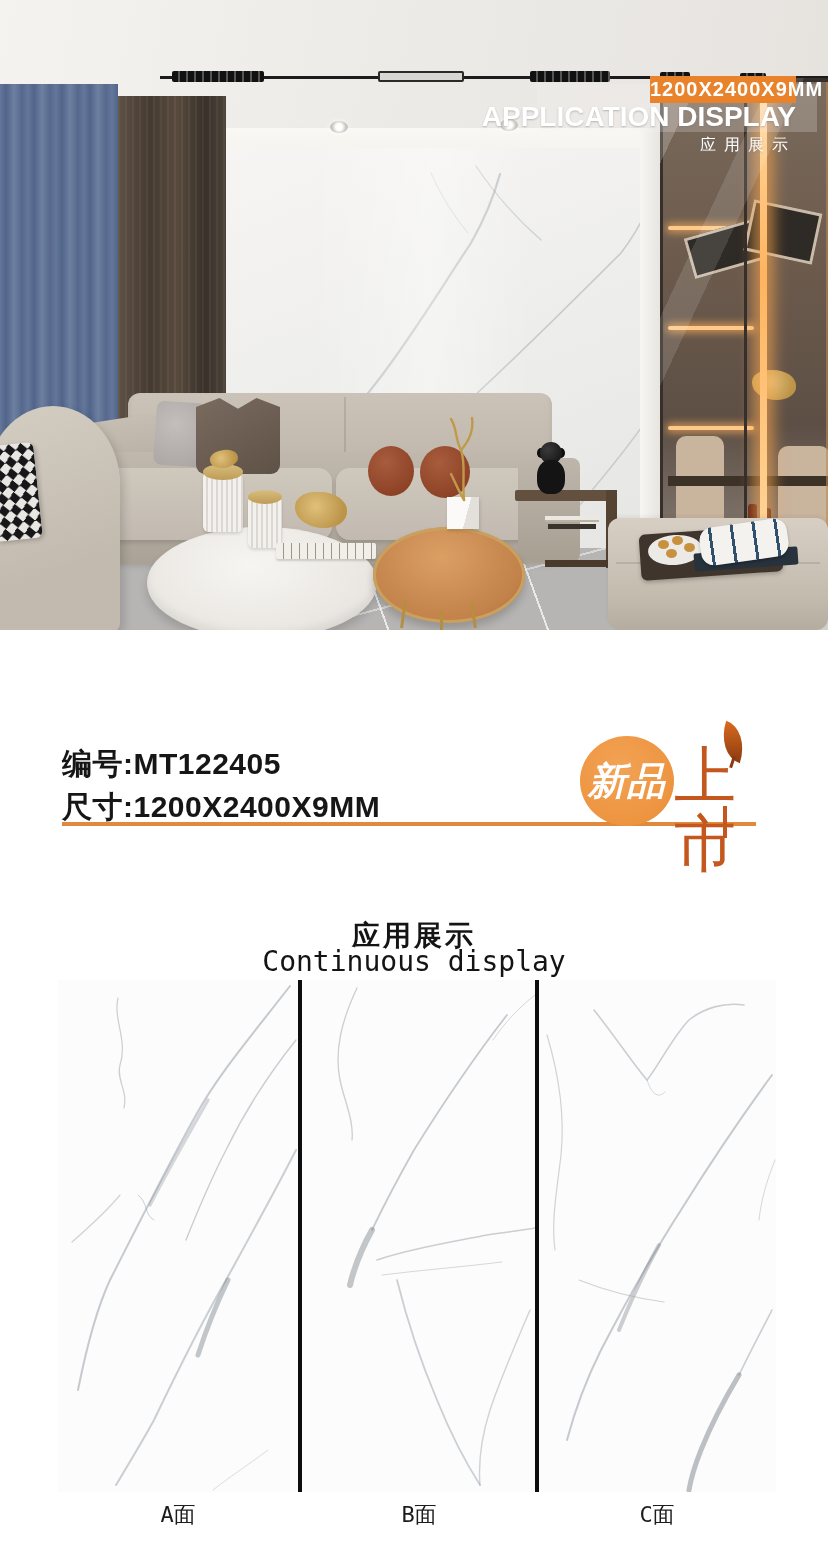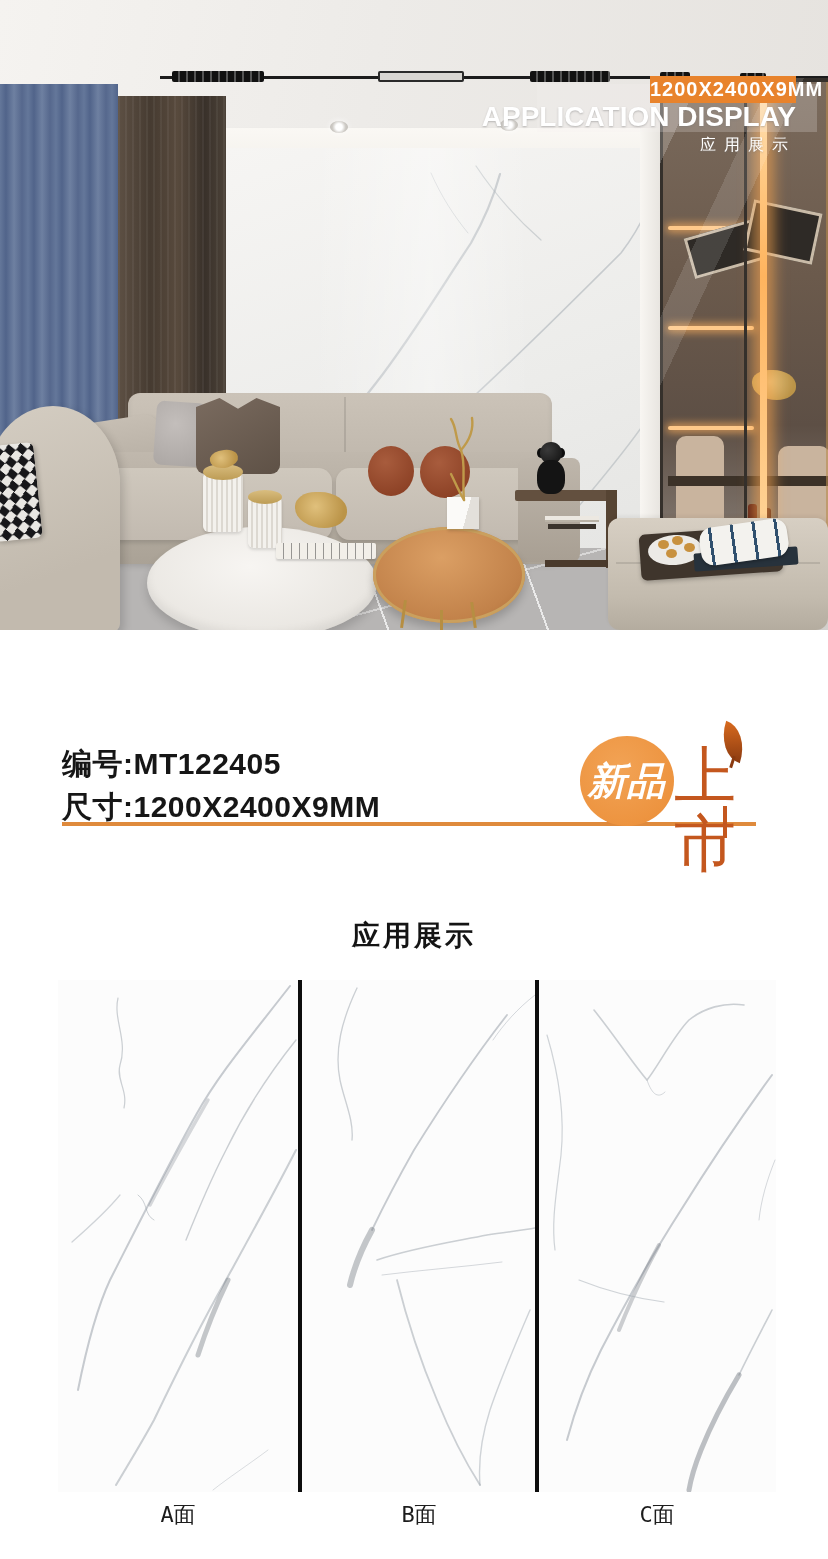--- a/index.html
+++ b/index.html
@@ -300,20 +300,21 @@
 
   <div class="abs badge-stem1"></div>
   <div class="abs badge-stem2"></div>
   <div class="abs badge-circle">新品</div>
   <div class="abs badge-right">上市</div>
   <div class="abs leaf"></div>
   <div class="abs leaf-stem"></div>
 
 
   <div class="abs disp-cn">应用展示</div>
+  <div class="abs disp-en">Continuous display</div>
 
   <div class="tile-strip abs" style="left:58px;top:980px;">
     <div class="tile-panel" style="width:240px;">
       <svg width="240" height="512" viewBox="0 0 240 512">
         <g fill="none" stroke-linecap="round">
           <path d="M60 18 C55 40 70 60 62 85 C58 100 70 110 66 128" stroke="#99a1aa" stroke-width="1.2" opacity=".5"></path>
           <path d="M232 6 C190 60 160 95 138 135 C110 185 80 245 52 300 C38 330 28 370 20 410" stroke="#99a1aa" stroke-width="2" opacity=".55"></path>
           <path d="M150 120 C130 155 110 190 92 225" stroke="#7b828a" stroke-width="3.5" opacity=".3"></path>
           <path d="M238 60 C210 95 185 135 168 170 C150 205 140 230 128 260" stroke="#99a1aa" stroke-width="1.4" opacity=".5"></path>
           <path d="M238 170 C215 215 190 260 168 300 C148 335 120 390 96 440 C84 462 70 485 58 505" stroke="#99a1aa" stroke-width="2" opacity=".5"></path>

